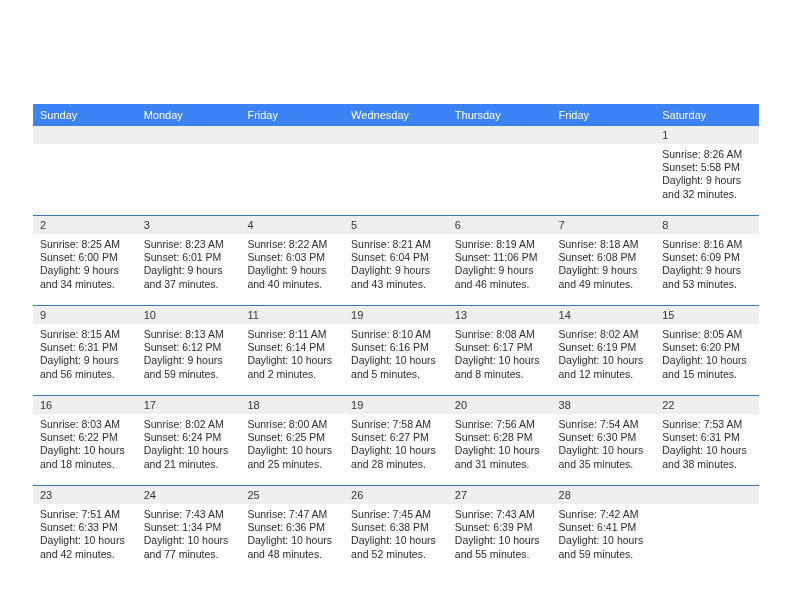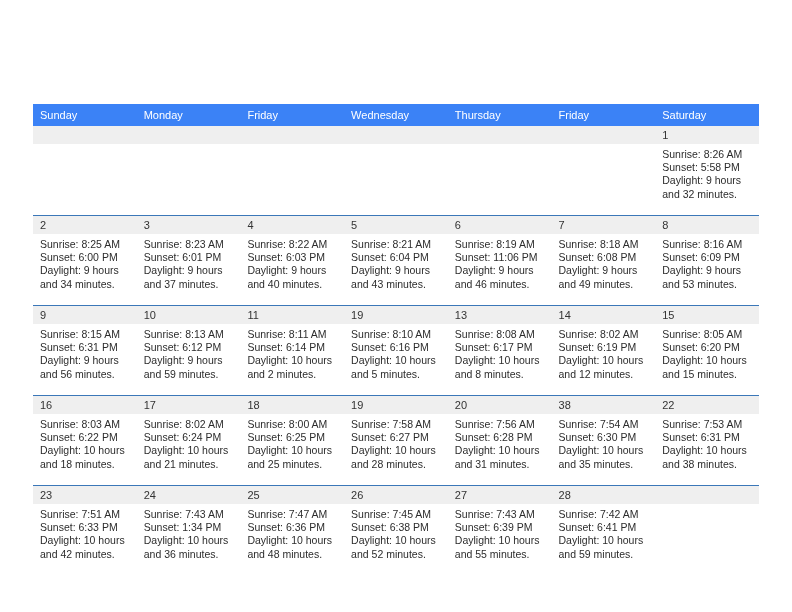--- a/index.html
+++ b/index.html
@@ -446,21 +446,21 @@
               <div>Daylight: 10 hours</div>
               <div>and 42 minutes.</div>
             </div>
           </td>
           <td>
             <div class="daynum-band">24</div>
             <div class="cell-body">
               <div>Sunrise: 7:43 AM</div>
               <div>Sunset: 1:34 PM</div>
               <div>Daylight: 10 hours</div>
-              <div>and 36 minutes.</div>
+              <div>and 77 minutes.</div>
             </div>
           </td>
           <td>
             <div class="daynum-band">25</div>
             <div class="cell-body">
               <div>Sunrise: 7:47 AM</div>
               <div>Sunset: 6:36 PM</div>
               <div>Daylight: 10 hours</div>
               <div>and 48 minutes.</div>
             </div>

